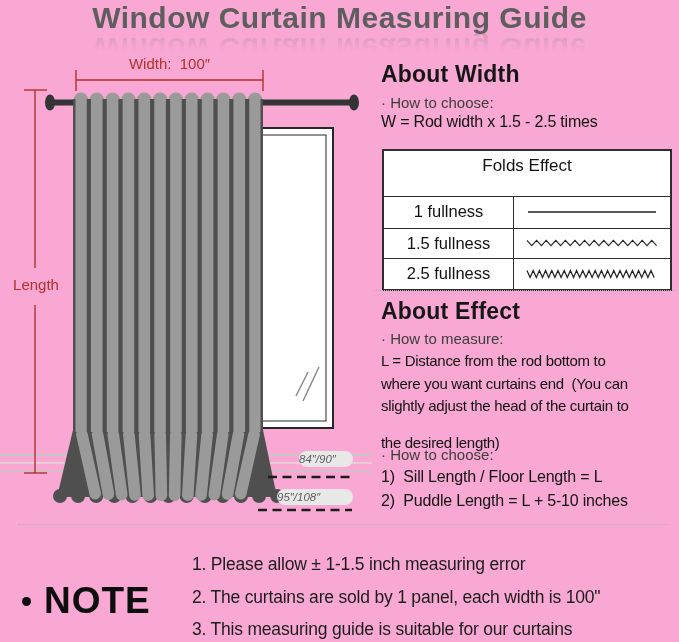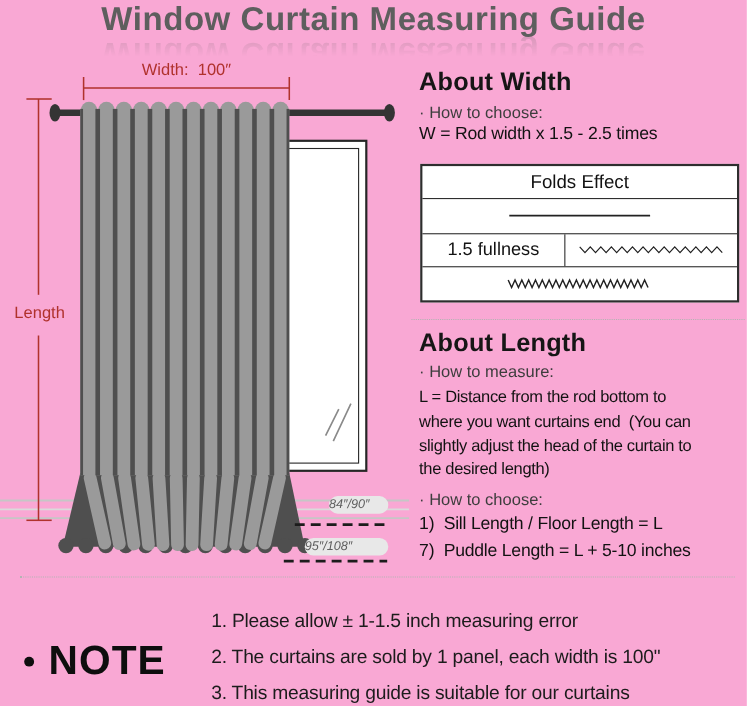--- a/index.html
+++ b/index.html
@@ -29,21 +29,21 @@
            font-style:italic; text-align:left; border-radius:9px; line-height:16px; }
   #badge-sill { left:299px; top:451px; width:54px; height:16px; }
   #badge-puddle { left:277px; top:489px; width:76px; height:16px; }
 
   
   .h2 { position:absolute; left:381px; font-size:23px; font-weight:600; color:#161616; letter-spacing:0.2px; }
   .bullet-line { position:absolute; left:381px; font-size:15px; color:#3d3d3d;text-align:right; }
   .formula { position:absolute; left:381px; font-size:16px; color:#121212; letter-spacing:-0.2px; }
 
   .folds-table { position:absolute; left:382px; top:149px; width:290px; border:2px solid #2e2e2e; background:#fff; }
-  .ft-header { height:30px; line-height:30px; text-align:center; font-size:17px; color:#121212; border-bottom:1.5px solid #2e2e2e; }
+  .ft-header { height:46px; line-height:30px; text-align:center; font-size:17px; color:#121212; border-bottom:1.5px solid #2e2e2e; }
   .ft-row { display:flex; height:30.5px; }
   .ft-row + .ft-row { border-top:1.5px solid #2e2e2e;justify-content:space-between; }
   .ft-label { width:130px; border-right:1.5px solid #2e2e2e; text-align:center; line-height:29px; font-size:16.5px; color:#121212; }
   .ft-effect { flex:1; display:flex; align-items:center; justify-content:center; }
 
   .dotted-sep { position:absolute; border-top:1.5px dotted #b3b3b3; }
   #sep-1 { left:374px; top:290px; width:303px; }
   #sep-2 { left:18px; top:524px; width:650px; }
 
   .para-line { position:absolute; left:381px; font-size:15px; color:#121212; letter-spacing:-0.3px; white-space:pre; }
@@ -160,54 +160,56 @@
   <div class="badge" id="badge-sill">84″/90″</div>
   <div class="badge" id="badge-puddle">95″/108″</div>
 
   <div class="h2" style="top:61px">About Width</div>
   <div class="bullet-line" style="top:94px">· How to choose:</div>
   <div class="formula" style="top:113px">W = Rod width x 1.5 - 2.5 times</div>
 
   <div class="folds-table">
     <div class="ft-header">Folds Effect</div>
     <div class="ft-row">
+      <div class="ft-label">1 fullness</div>
       <div class="ft-effect">
         <svg width="140" height="18">
             <line x1="6" y1="9" x2="134" y2="9" stroke="#222" stroke-width="1.5"></line>
           </svg>
       </div>
     </div>
     <div class="ft-row">
       <div class="ft-label">1.5 fullness</div>
       <div class="ft-effect">
         <svg class="zigzag" width="140" height="18">
             <polyline points="5,6.4 9.8,11.6 14.600000000000001,6.4 19.400000000000002,11.6 24.200000000000003,6.4 29.000000000000004,11.6 33.800000000000004,6.4 38.6,11.6 43.4,6.4 48.199999999999996,11.6 52.99999999999999,6.4 57.79999999999999,11.6 62.59999999999999,6.4 67.39999999999999,11.6 72.19999999999999,6.4 76.99999999999999,11.6 81.79999999999998,6.4 86.59999999999998,11.6 91.39999999999998,6.4 96.19999999999997,11.6 100.99999999999997,6.4 105.79999999999997,11.6 110.59999999999997,6.4 115.39999999999996,11.6 120.19999999999996,6.4 124.99999999999996,11.6 129.79999999999995,6.4 134.59999999999997,11.6" fill="none" stroke="#222" stroke-width="1.1"></polyline>
           </svg>
       </div>
     </div>
     <div class="ft-row">
+      <div class="ft-label">2.5 fullness</div>
       <div class="ft-effect">
         <svg class="zigzag" width="140" height="18">
             <polyline points="5,5.6 8.1,12.4 11.2,5.6 14.299999999999999,12.4 17.4,5.6 20.5,12.4 23.6,5.6 26.700000000000003,12.4 29.800000000000004,5.6 32.900000000000006,12.4 36.00000000000001,5.6 39.10000000000001,12.4 42.20000000000001,5.6 45.30000000000001,12.4 48.40000000000001,5.6 51.500000000000014,12.4 54.600000000000016,5.6 57.70000000000002,12.4 60.80000000000002,5.6 63.90000000000002,12.4 67.00000000000001,5.6 70.10000000000001,12.4 73.2,5.6 76.3,12.4 79.39999999999999,5.6 82.49999999999999,12.4 85.59999999999998,5.6 88.69999999999997,12.4 91.79999999999997,5.6 94.89999999999996,12.4 97.99999999999996,5.6 101.09999999999995,12.4 104.19999999999995,5.6 107.29999999999994,12.4 110.39999999999993,5.6 113.49999999999993,12.4 116.59999999999992,5.6 119.69999999999992,12.4 122.79999999999991,5.6 125.8999999999999,12.4 128.99999999999991,5.6 132.0999999999999,12.4" fill="none" stroke="#222" stroke-width="1.3"></polyline>
           </svg>
       </div>
     </div>
   </div>
 
   <div class="dotted-sep" id="sep-1"></div>
 
-  <div class="h2" style="top:298px">About Length</div>
+  <div class="h2" style="top:298px">About Effect</div>
   <div class="bullet-line" style="top:330px">· How to measure:</div>
   <div class="para-line" style="top:352px">L = Distance from the rod bottom to</div>
   <div class="para-line" style="top:374.5px">where you want curtains end  (You can</div>
   <div class="para-line" style="top:397px">slightly adjust the head of the curtain to</div>
-  <div class="para-line" style="top:418px">the desired length)</div>
+  <div class="para-line" style="top:434px">the desired length)</div>
   <div class="bullet-line" style="top:446px">· How to choose:</div>
   <div class="rule-line" style="top:468px">1)  Sill Length / Floor Length = L</div>
-  <div class="rule-line" style="top:492px">7)  Puddle Length = L + 5-10 inches</div>
+  <div class="rule-line" style="top:492px">2)  Puddle Length = L + 5-10 inches</div>
 
   <div class="dotted-sep" id="sep-2"></div>
 
   <div id="note-bullet"></div>
   <div id="note-heading">NOTE</div>
   <div class="note-item" style="top:554px">1. Please allow ± 1-1.5 inch measuring error</div>
   <div class="note-item" style="top:587px">2. The curtains are sold by 1 panel, each width is 100"</div>
   <div class="note-item" style="top:619px">3. This measuring guide is suitable for our curtains</div>
 
 </div>

